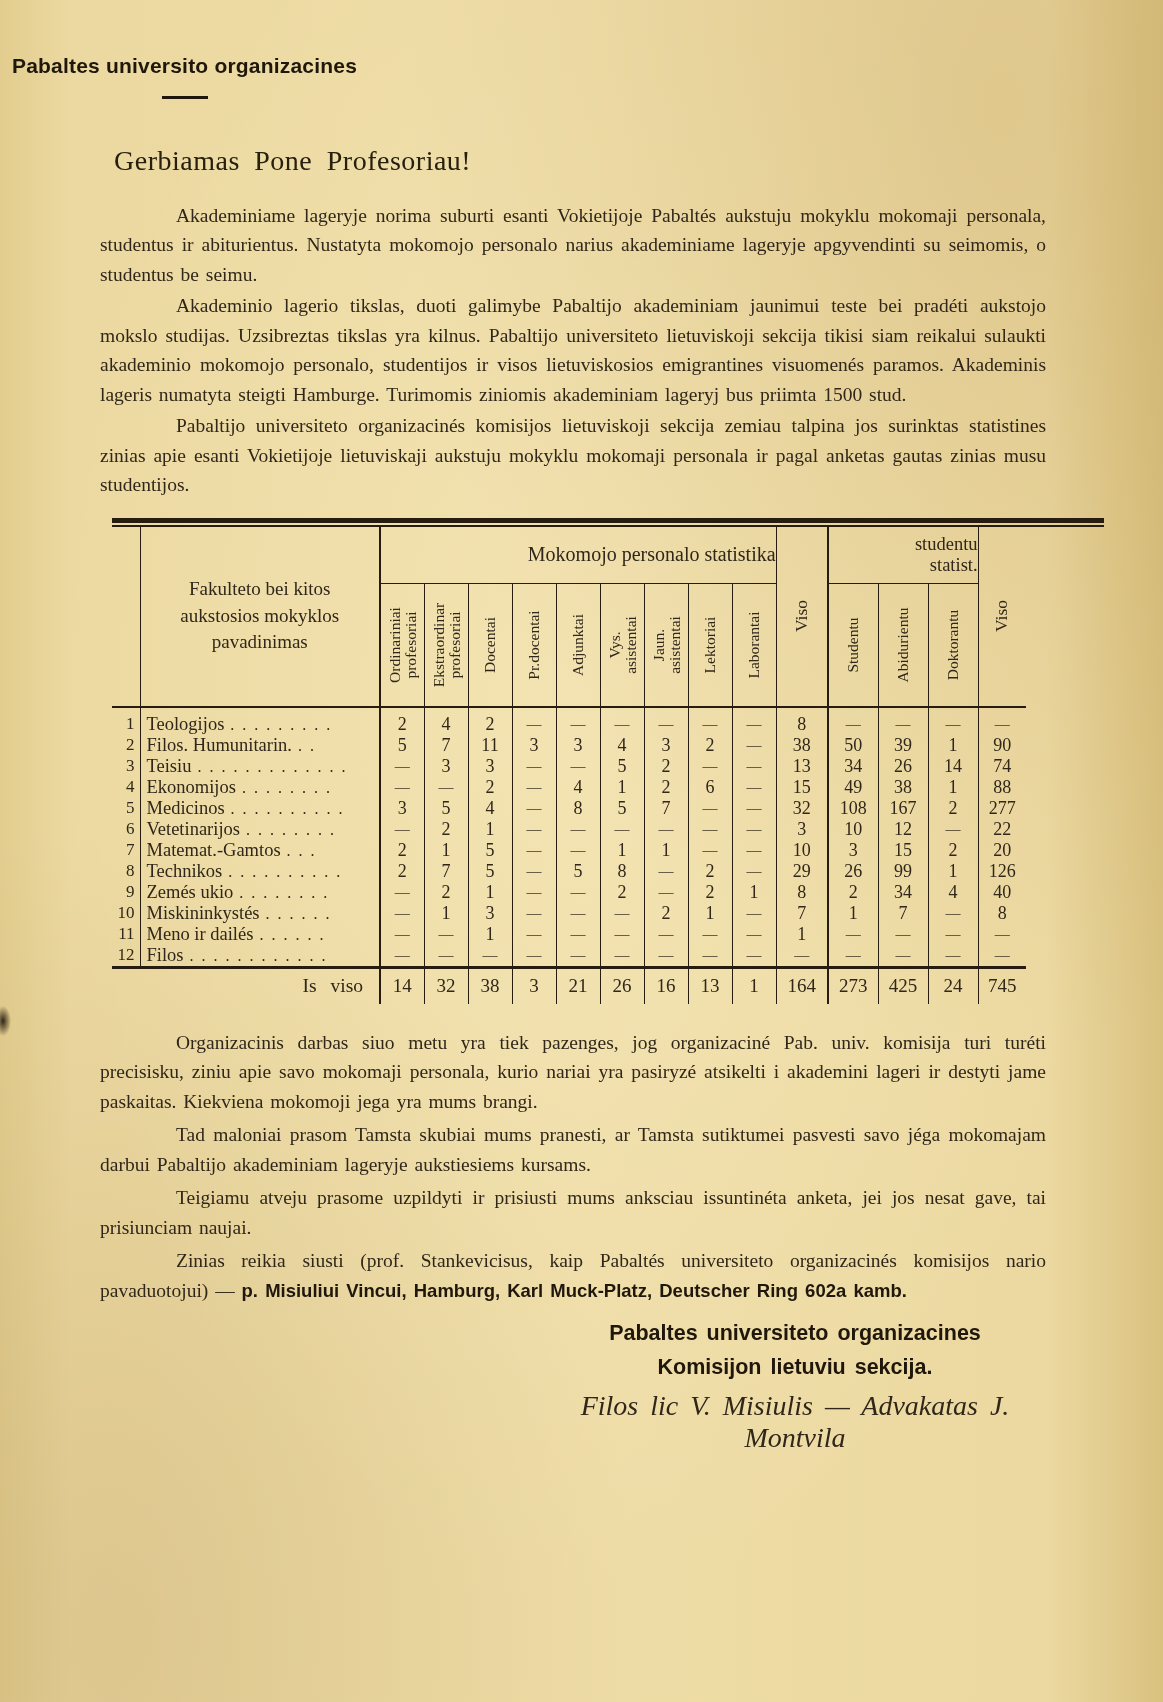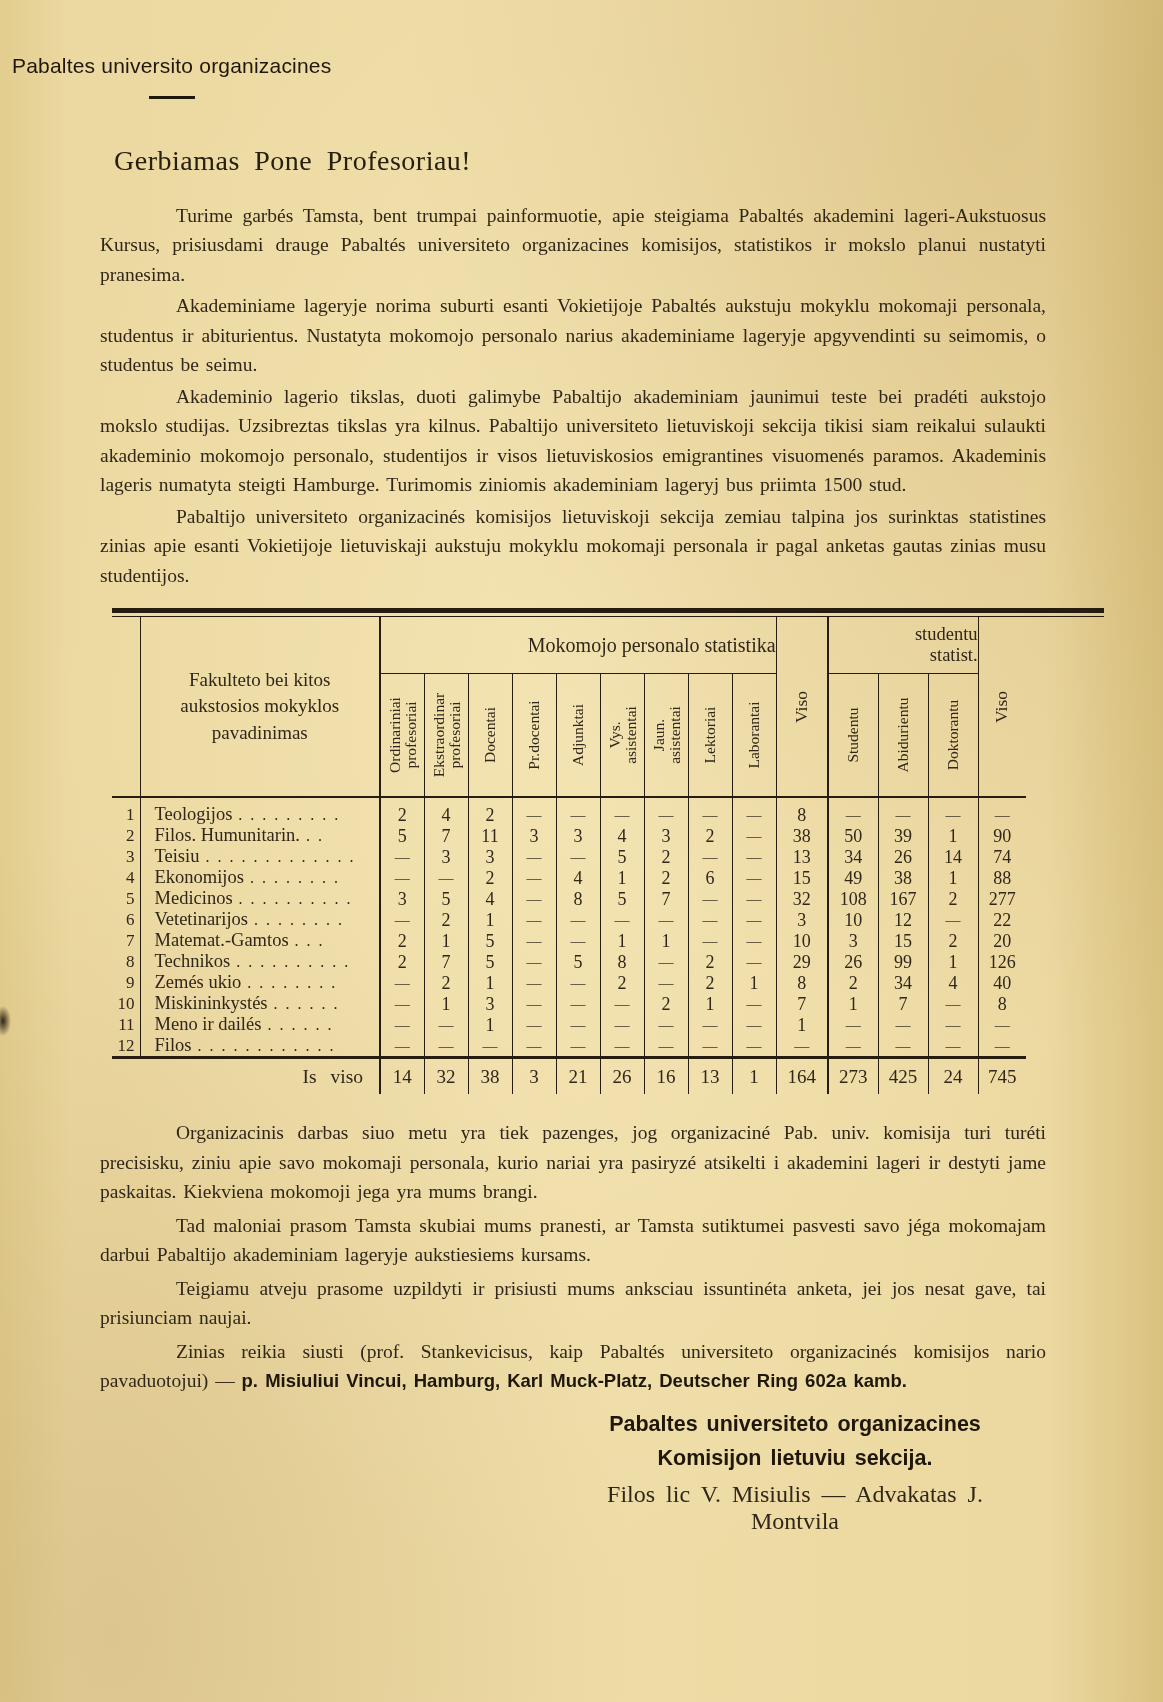--- a/index.html
+++ b/index.html
@@ -20,21 +20,21 @@
       linear-gradient(90deg,#e2cd8e 0%,#ecd9a1 6%,#eedca6 50%,#ecd9a1 90%,#d9c17f 100%),
       var(--paper);
   }
   .smudge{
     position:absolute;left:-5px;top:1006px;width:16px;height:30px;border-radius:50%;
     background:radial-gradient(ellipse, rgba(28,20,10,0.9), rgba(28,20,10,0) 72%);
   }
   
   .letterhead{
     padding-top:50px;margin-left:12px;width:fit-content;text-align:center;
-    font-family:"Liberation Sans","DejaVu Sans",sans-serif;font-weight:normal;
+    font-family:"Liberation Sans","DejaVu Sans",sans-serif;font-weight:bold;
     color:var(--ink-strong);font-size:21px;line-height:31px;letter-spacing:0.2px;
   }
   .letterhead .lh1{white-space:nowrap;}
   .lh-rule{width:46px;height:2.5px;background:var(--ink-strong);margin:15px auto 0;}
   
   .doc-title{
     margin:46px 0 0 114px;font-size:28px;color:#27200f;
     letter-spacing:0.5px;word-spacing:7px;
   }
   
@@ -70,21 +70,21 @@
   .rot{
     position:absolute;left:50%;top:50%;
     transform:translate(-50%,-50%) rotate(-90deg);
     white-space:pre-line;font-size:15.5px;line-height:15.5px;text-align:center;
   }
   .visoH .rot{font-size:17.5px;}
   tbody.data{border-top:2.5px solid var(--line);}
   tbody.data td{height:20px;line-height:20px;vertical-align:middle;}
   tbody.data tr:first-child td{padding-top:6px;}
   td.num{border-right:1.5px solid var(--line);text-align:right;padding-right:5px;font-size:17px;}
-  td.name{border-right:2.5px solid var(--line);padding-left:14px;font-size:18.5px;white-space:nowrap;overflow:hidden;}
+  td.name{border-right:2.5px solid var(--line);padding-left:6px;font-size:18.5px;white-space:nowrap;overflow:hidden;}
   td.name .leader{letter-spacing:2px;font-size:16px;}
   td.c{border-left:1.5px solid var(--line);text-align:center;font-size:18px;}
   td.c.dash{font-size:15px;color:#3a3022;}
   tr.totals{border-top:3px solid var(--line);}
   tr.totals td{height:35px;vertical-align:middle;}
   td.tlabel{text-align:right;padding-right:16px;font-size:19.5px;word-spacing:9px;border-right:2.5px solid var(--line);}
   td.tot{font-size:19px;}
   
   .closing{margin:24px 0 0 100px;width:946px;}
   .closing p{
@@ -94,36 +94,35 @@
   .addr{
     font-family:"Liberation Sans","DejaVu Sans",sans-serif;font-weight:bold;
     font-size:18.5px;color:var(--ink-strong);
   }
   
   .signature{margin:11px 0 0 560px;width:470px;text-align:center;}
   .sig-org{
     font-family:"Liberation Sans","DejaVu Sans",sans-serif;font-weight:bold;
     font-size:21.5px;line-height:34px;color:var(--ink-strong);word-spacing:3px;
   }
-  .sig-names{font-size:24px;margin-top:6px;word-spacing:5px;}
+  .sig-names{font-size:28px;margin-top:6px;word-spacing:5px;font-style:italic;}
 </style>
 </head>
 <body>
 
 <div class="smudge"></div>
 
 <div class="letterhead">
   <div class="lh1">Pabaltes universito organizacines</div>
   <div class="lh-rule"></div>
 </div>
 
 <div class="doc-title">Gerbiamas Pone Profesoriau!</div>
 
 <div class="bodytext">
-  <p>Turime garbés Tamsta, bent trumpai painformuotie, apie steigiama Pabaltés akademini lageri-Aukstuosus Kursus, prisiusdami drauge Pabaltés universiteto organizacines komisijos, statistikos ir mokslo planui nustatyti pranesima.</p>
   <p>Akademiniame lageryje norima suburti esanti Vokietijoje Pabaltés aukstuju mokyklu mokomaji personala, studentus ir abiturientus. Nustatyta mokomojo personalo narius akademiniame lageryje apgyvendinti su seimomis, o studentus be seimu.</p>
   <p>Akademinio lagerio tikslas, duoti galimybe Pabaltijo akademiniam jaunimui teste bei pradéti aukstojo mokslo studijas. Uzsibreztas tikslas yra kilnus. Pabaltijo universiteto lietuviskoji sekcija tikisi siam reikalui sulaukti akademinio mokomojo personalo, studentijos ir visos lietuviskosios emigrantines visuomenés paramos. Akademinis lageris numatyta steigti Hamburge. Turimomis ziniomis akademiniam lageryj bus priimta 1500 stud.</p>
   <p>Pabaltijo universiteto organizacinés komisijos lietuviskoji sekcija zemiau talpina jos surinktas statistines zinias apie esanti Vokietijoje lietuviskaji aukstuju mokyklu mokomaji personala ir pagal anketas gautas zinias musu studentijos.</p>
 </div>
 
 <div class="tablewrap">
   <div class="rule-thick"></div>
   <div class="rule-thin"></div>
   <table>
     <colgroup>

